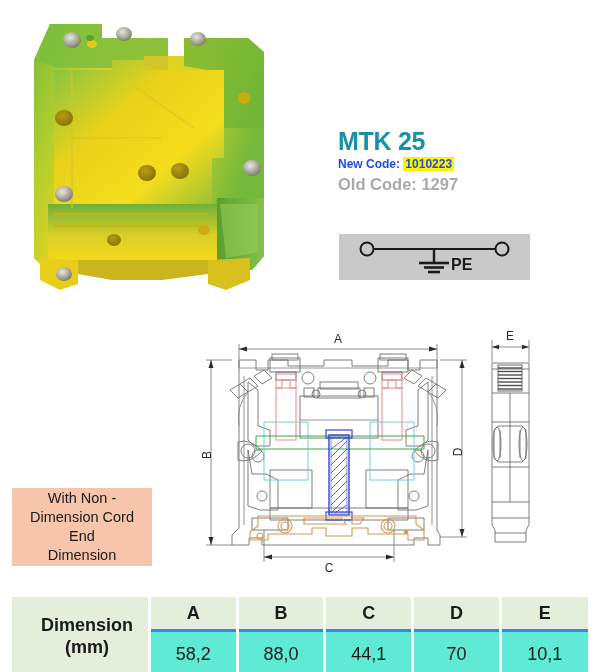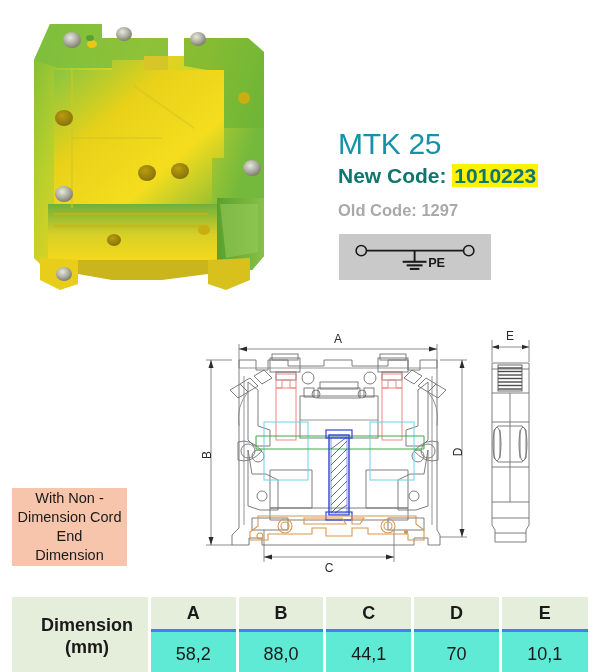--- a/index.html
+++ b/index.html
@@ -16,37 +16,37 @@
   #product-photo{
     position:absolute;left:12px;top:8px;width:280px;height:290px;
   }
   #product-photo svg{display:block;width:100%;height:100%;}
 
   
   #title-block{
     position:absolute;left:338px;top:128px;width:250px;
   }
   #model-title{
-    font-size:30px;font-weight:normal;color:#1592a8;
+    font-size:25px;font-weight:bold;color:#1592a8;
     letter-spacing:-0.3px;line-height:1.05;margin:0 0 3px 0;
   }
-  .code-line{font-size:21px;font-weight:bold;color:#0f766e;line-height:1.25;white-space:nowrap;}
+  .code-line{font-size:12px;font-weight:bold;color:#1d4ed8;line-height:1.25;white-space:nowrap;}
   .code-line .val{background:#fff200;padding:0 2px;}
-  #old-code-line{font-size:16.5px;font-weight:bold;color:#a9a9a9;line-height:1.3;margin-top:11px;white-space:nowrap;}
+  #old-code-line{font-size:16.5px;font-weight:bold;color:#a9a9a9;line-height:1.3;margin-top:2px;white-space:nowrap;}
 
   
   #pe-symbol-box{
-    position:absolute;left:339px;top:234px;width:152px;height:46px;
+    position:absolute;left:339px;top:234px;width:191px;height:46px;
     background:#c9c9c9;
   }
   #pe-symbol-box svg{display:block;width:100%;height:100%;}
 
   
   #note-box{
-    position:absolute;left:12px;top:488px;width:115px;height:78px;
+    position:absolute;left:12px;top:488px;width:140px;height:78px;
     background:#f7c5ab;
     display:flex;align-items:center;justify-content:center;
   }
   #note-text{
     font-size:14.5px;color:#1a1a1a;text-align:center;line-height:1.32;
     padding:0 4px;
   }
 
   
   #tech-drawing{

